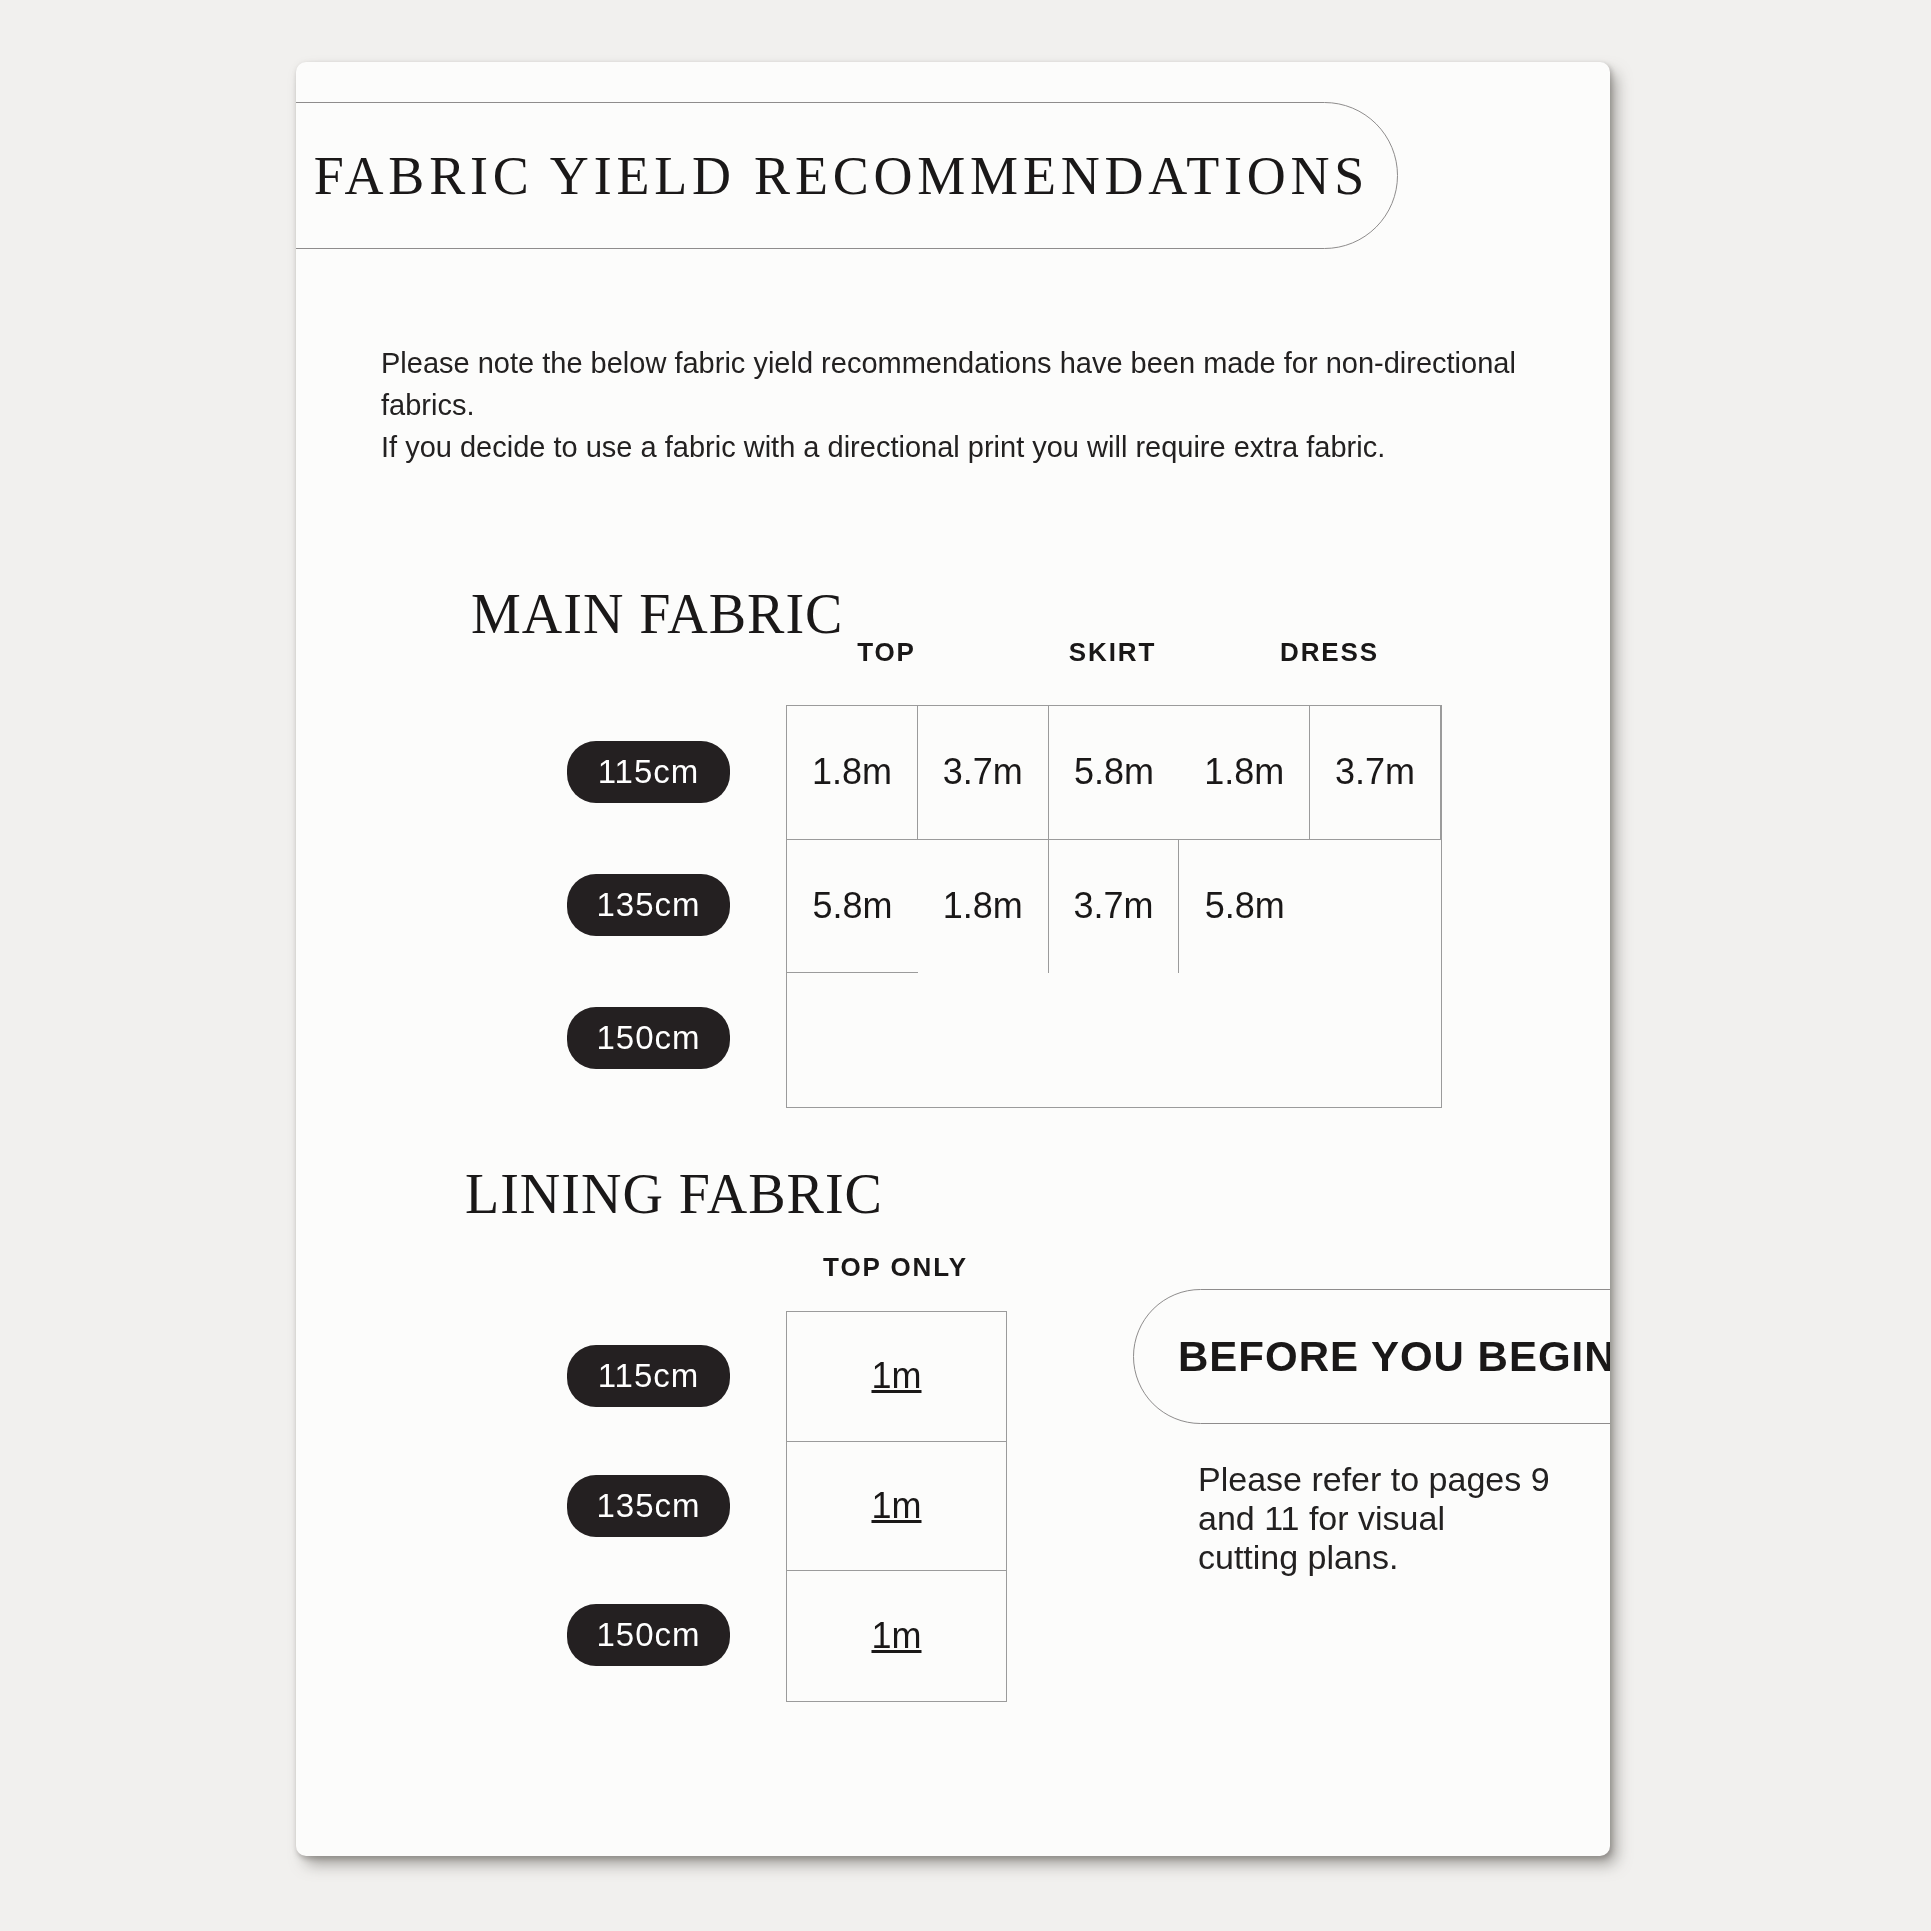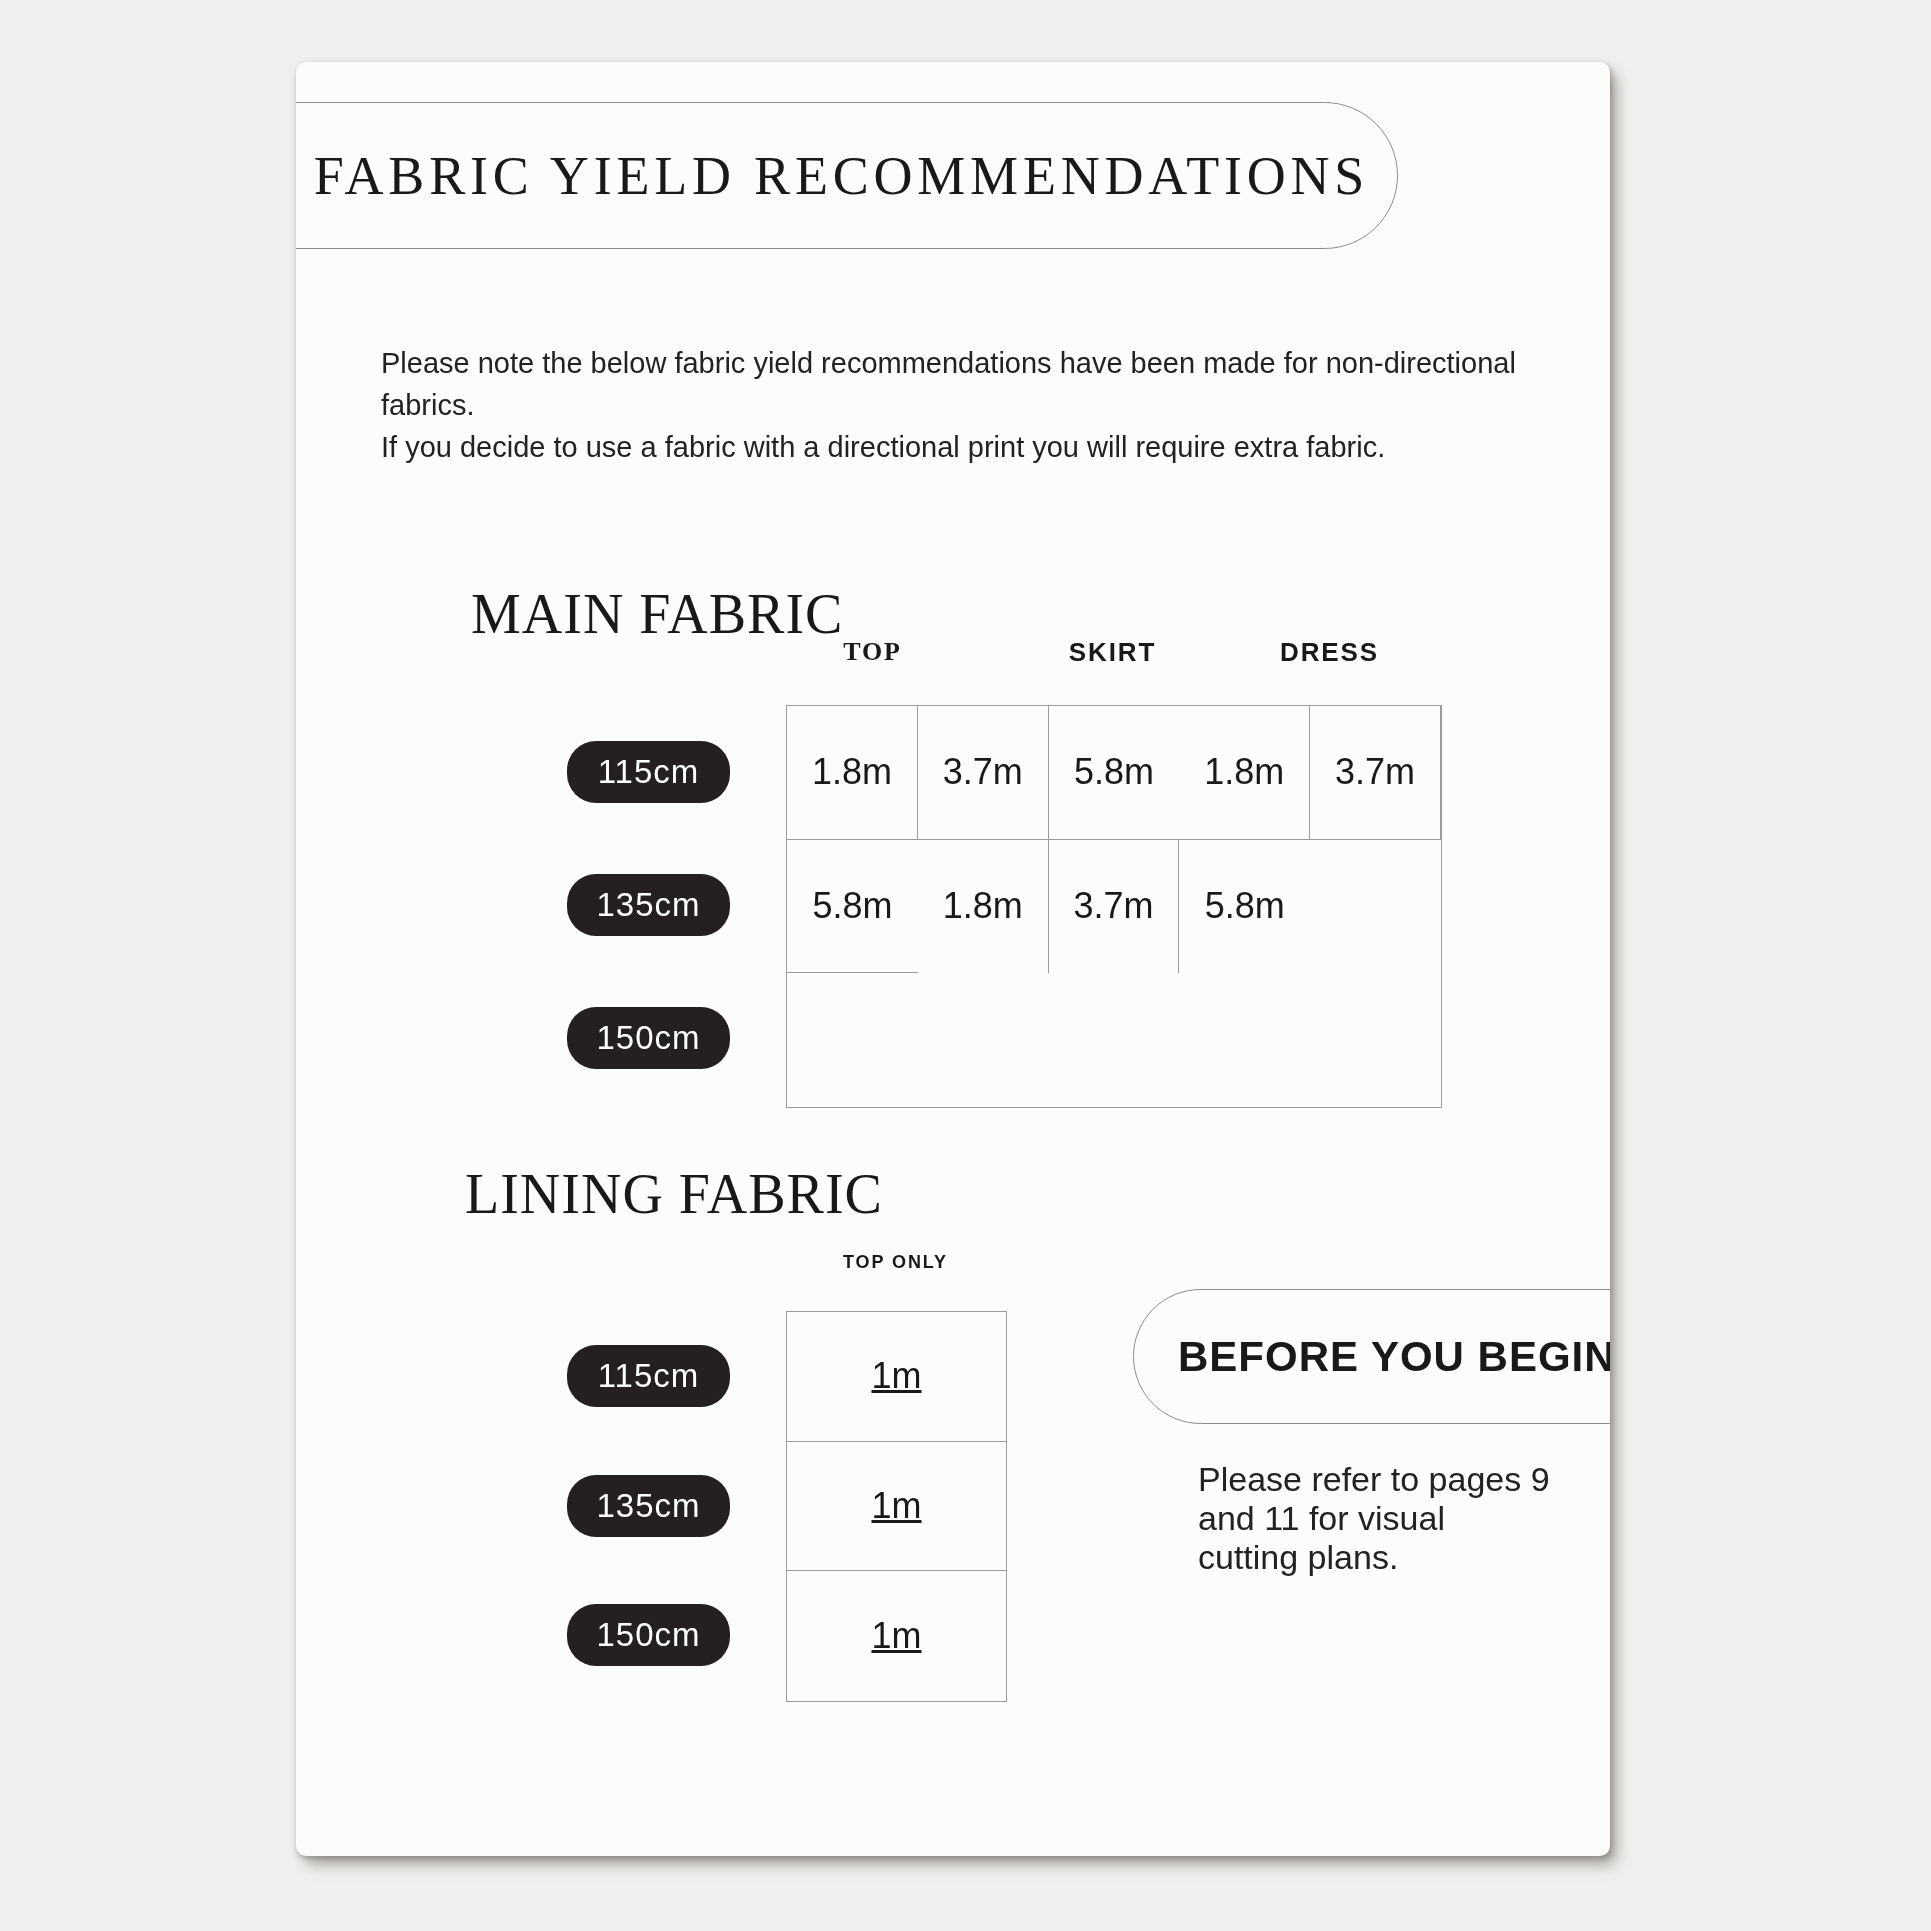--- a/index.html
+++ b/index.html
@@ -47,24 +47,24 @@
     font-size:29px;line-height:42px;
   }
   .section-heading{font-size:56px;letter-spacing:1px;position:absolute;}
   .heading-main{left:175px;top:520px;}
   .heading-lining{left:169px;top:1100px;}
   .col-header{
     position:absolute;top:575px;width:217px;height:37px;
     text-align:center;font-weight:bold;font-size:26px;letter-spacing:1.9px;
     color:var(--heading_text);
   }
-  .col-header.c0{left:468px;font-family:Liberation Serif, serif;} .col-header.c1{left:708px;} .col-header.c2{left:925px;}
+  .col-header.c0{left:482px;} .col-header.c1{left:708px;} .col-header.c2{left:925px;}
   .lining-col-header{
     position:absolute;left:490px;top:1190px;width:219px;height:37px;
-    text-align:center;font-weight:bold;font-size:18px;letter-spacing:1.9px;
+    text-align:center;font-weight:bold;font-size:26px;letter-spacing:1.9px;
     color:var(--heading_text);
   }
   .main-table{
     position:absolute;left:490px;top:643px;width:654px;height:401px;
     display:grid;grid-template-columns:repeat(5,1fr);grid-template-rows:repeat(3,1fr);
     border:1.9px solid var(--table_border);
   }
   .main-table .cell{
     display:flex;align-items:center;justify-content:center;
     font-size:36px;color:var(--heading_text);

